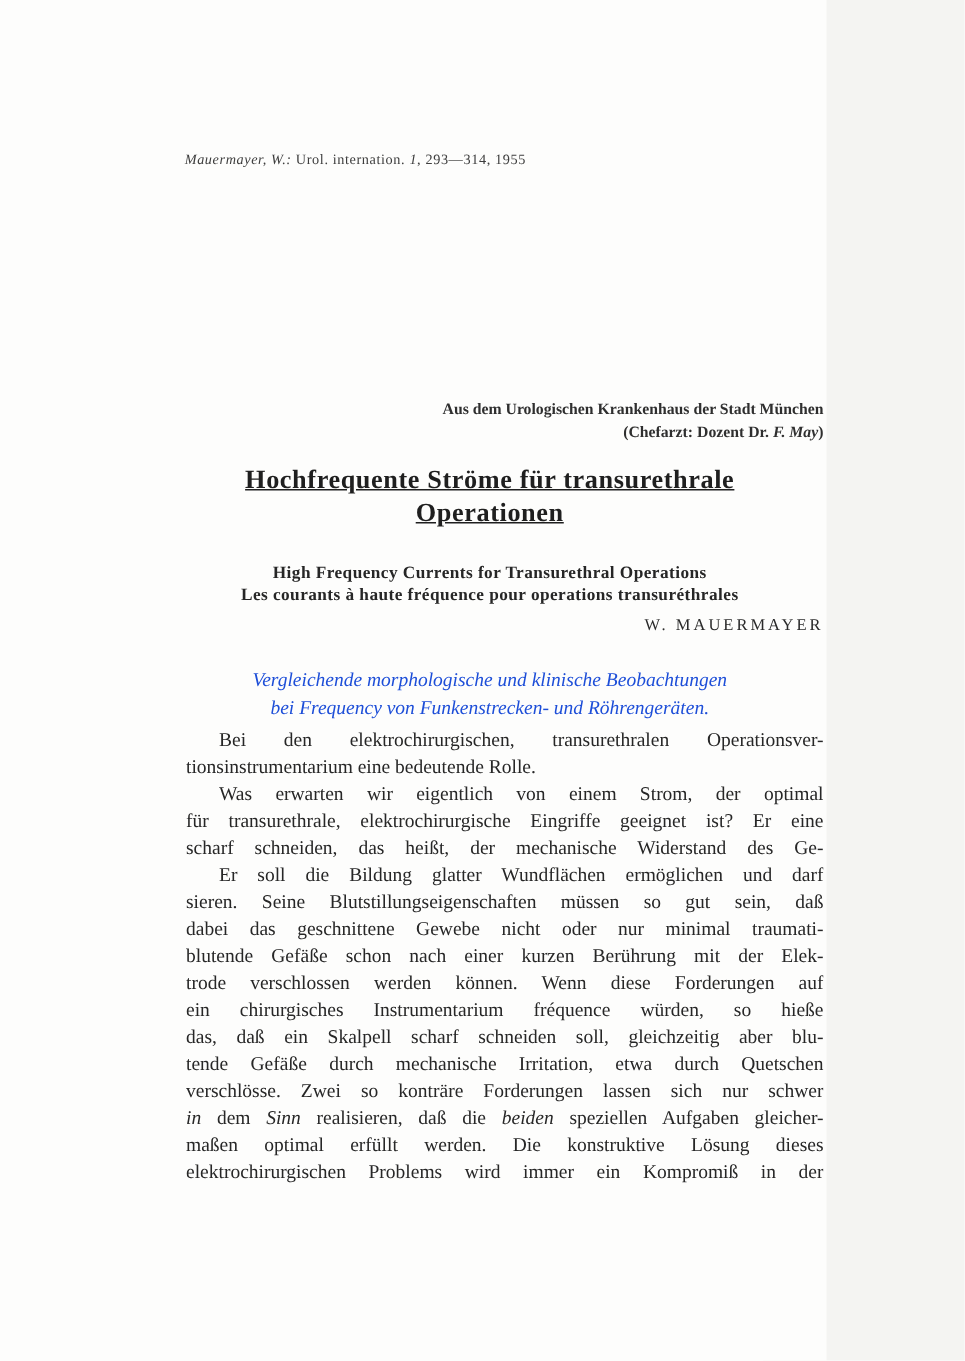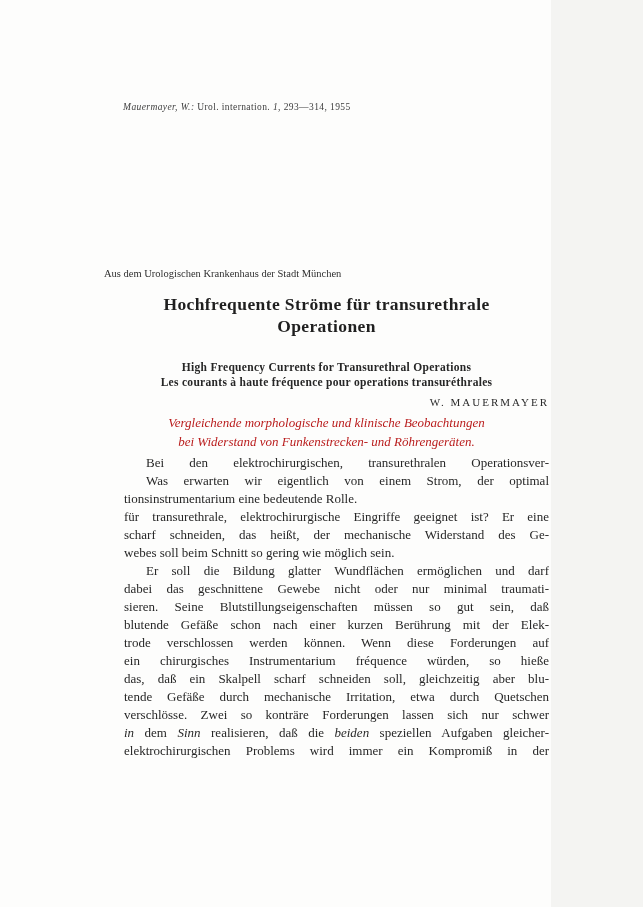--- a/index.html
+++ b/index.html
@@ -26,59 +26,61 @@
   }
   .it { font-style: italic; }
 
   
   .content {
     position: absolute;
     left: 104px; top: 266px;
     width: 445px;
   }
   .affiliation {
-    text-align: left;
+    text-align: right;
     font-size: 10.5px;
     line-height: 15px;
     color: #2f2f2f;
+    font-weight: bold;
   }
   .affiliation .line2 { white-space: pre; }
   .title {
     margin: 12px 0 0 0;
     text-align: center;
     font-size: 17.5px;
     font-weight: bold;
     line-height: 22px;
     color: #1f1f1f;
     letter-spacing: 0.4px;
+    text-decoration: underline;
   }
   .subtitles {
     margin-top: 23px;
     text-align: center;
     font-size: 11.5px;
     font-weight: bold;
     line-height: 15px;
     letter-spacing: 0.3px;
     color: #262626;
   }
   .author {
     margin-top: 5px;
     text-align: right;
     font-size: 11px;
     letter-spacing: 2px;
     line-height: 15px;
     color: #2b2b2b;
   }
   .abstract {
-    margin-top: 3px;
+    margin-top: 18px;
     text-align: center;
     font-style: italic;
     font-size: 13px;
     line-height: 19px;
-    color: #b91c1c;
+    color: #1d4ed8;
   }
   .body-text {
     margin-top: 3px;
     font-size: 13px;
     color: #272727;
     margin-left: 20px;
   }
   .body-text .line {
     height: 18px;
     line-height: 18px;
@@ -100,53 +102,54 @@
 <div class="page">
 
   <div class="citation">
     <span class="it">Mauermayer, W.:</span><span> Urol. internation. </span><span class="it">1</span><span>, 293—314, 1955</span>
   </div>
 
   <div class="content">
 
     <div class="affiliation">
       <div>Aus dem Urologischen Krankenhaus der Stadt München</div>
+      <div class="line2"><span>(Chefarzt: Dozent Dr. </span><span class="it">F. May</span><span>)</span></div>
     </div>
 
     <h1 class="title">
       <div>Hochfrequente Ströme für transurethrale</div>
       <div>Operationen</div>
     </h1>
 
     <div class="subtitles">
       <div>High Frequency Currents for Transurethral Operations</div>
       <div>Les courants à haute fréquence pour operations transuréthrales</div>
     </div>
 
     <div class="author">W. MAUERMAYER</div>
 
     <div class="abstract">
       <div>Vergleichende morphologische und klinische Beobachtungen</div>
-      <div>bei Widerstand von Funkenstrecken- und Röhrengeräten.</div>
+      <div>bei Frequency von Funkenstrecken- und Röhrengeräten.</div>
     </div>
 
     <div class="body-text">
         <div class="line j indent"><span>Bei den elektrochirurgischen, transurethralen Operationsver-</span></div>
+        <div class="line"><span>tionsinstrumentarium eine bedeutende Rolle.</span></div>
         <div class="line j indent"><span>Was erwarten wir eigentlich von einem Strom, der optimal</span></div>
-        <div class="line"><span>tionsinstrumentarium eine bedeutende Rolle.</span></div>
         <div class="line j"><span>für transurethrale, elektrochirurgische Eingriffe geeignet ist? Er eine</span></div>
         <div class="line j"><span>scharf schneiden, das heißt, der mechanische Widerstand des Ge-</span></div>
-        <div class="line"><span>webes soll beim Schnitt so gering wie möglich sein.</span></div>
         <div class="line j indent"><span>Er soll die Bildung glatter Wundflächen ermöglichen und darf</span></div>
+        <div class="line j"><span>sieren. Seine Blutstillungseigenschaften müssen so gut sein, daß</span></div>
         <div class="line j"><span>dabei das geschnittene Gewebe nicht oder nur minimal traumati-</span></div>
-        <div class="line j"><span>sieren. Seine Blutstillungseigenschaften müssen so gut sein, daß</span></div>
         <div class="line j"><span>blutende Gefäße schon nach einer kurzen Berührung mit der Elek-</span></div>
         <div class="line j"><span>trode verschlossen werden können. Wenn diese Forderungen auf</span></div>
         <div class="line j"><span>ein chirurgisches Instrumentarium fréquence würden, so hieße</span></div>
         <div class="line j"><span>das, daß ein Skalpell scharf schneiden soll, gleichzeitig aber blu-</span></div>
         <div class="line j"><span>tende Gefäße durch mechanische Irritation, etwa durch Quetschen</span></div>
         <div class="line j"><span>verschlösse. Zwei so konträre Forderungen lassen sich nur schwer</span></div>
         <div class="line j"><span class="it">in</span><span> dem </span><span class="it">Sinn</span><span> realisieren, daß die </span><span class="it">beiden</span><span> speziellen Aufgaben gleicher-</span></div>
+        <div class="line j"><span>maßen optimal erfüllt werden. Die konstruktive Lösung dieses</span></div>
         <div class="line j"><span>elektrochirurgischen Problems wird immer ein Kompromiß in der</span></div>
       </div>
 
   </div>
 </div>
 
 </body></html>

